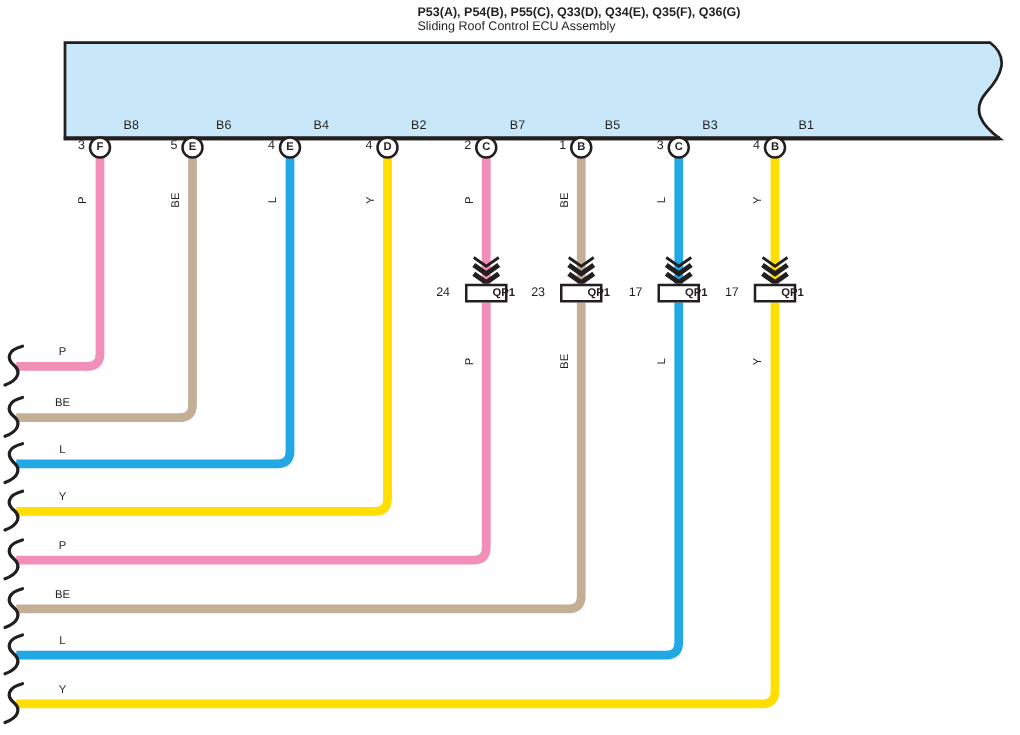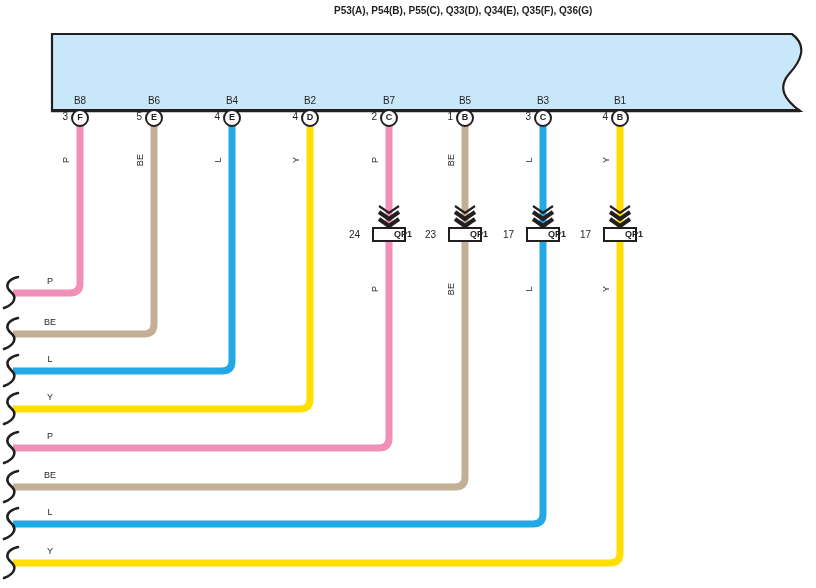--- a/index.html
+++ b/index.html
@@ -14,21 +14,21 @@
   .squig{fill:none;stroke:var(--c-ink,#231F20);stroke-width:2.6;stroke-linecap:round;}
   .chev{fill:none;stroke:var(--c-ink,#231F20);}
   .chev.thin{stroke-width:2.2;} .chev.thick{stroke-width:4;}
   .ecu-shape{fill:var(--c-ecu,#C8E7F8);stroke:var(--c-ink,#231F20);stroke-width:2.2;}
   .ecu-bottom{stroke:var(--c-ink,#231F20);stroke-width:3.2;}
 
   .title{position:absolute;left:334px;top:6px;font-size:10px;line-height:10.5px;white-space:nowrap;}
   .t1{font-weight:bold;}
 
   .col{position:absolute;left:0;top:0;width:0;height:0;}
-  .term{position:absolute;left:calc(var(--x) - 25px);top:95px;width:50px;text-align:center;font-size:10px;}
+  .term{position:absolute;left:calc(var(--x) - 25px);top:95px;width:50px;text-align:center;font-size:10px;padding-left:25px;}
   .pin-num{position:absolute;left:calc(var(--x) - 37px);top:111px;width:25px;text-align:right;font-size:10px;}
   .pin-circle{
     position:absolute;left:calc(var(--x) - 9px);top:109px;width:18px;height:18px;box-sizing:border-box;
     border:2.5px solid var(--c-ink,#231F20);border-radius:50%;background:#fff;
     font-size:9px;font-weight:bold;text-align:center;line-height:13px;
   }
   .wlab{position:absolute;width:26px;text-align:center;font-size:9px;transform:rotate(-90deg);letter-spacing:0.2px;}
   .wlab.u{left:calc(var(--x) - 27px);top:155px;}
   .wlab.d{left:calc(var(--x) - 27px);top:284px;}
   .sp-num{position:absolute;left:calc(var(--x) - 48px);top:229px;width:27px;text-align:center;font-size:10px;}
@@ -84,20 +84,21 @@
     <path class="squig" d="M18,355 C6,358 5,364 11,370 C17,375 15,382 4,386"></path>
     <path class="squig" d="M18,393 C6,396 5,403 11,408 C17,413 15,420 4,424"></path>
     <path class="squig" d="M18,432 C6,435 5,442 11,447 C17,452 15,459 4,463"></path>
     <path class="squig" d="M18,471 C6,474 5,481 11,486 C17,491 15,498 4,502"></path>
     <path class="squig" d="M18,508 C6,511 5,518 11,523 C17,528 15,535 4,539"></path>
     <path class="squig" d="M18,547 C6,550 5,557 11,562 C17,567 15,574 4,578"></path>
   </svg>
 
   <div class="title">
     <div class="t1">P53(A), P54(B), P55(C), Q33(D), Q34(E), Q35(F), Q36(G)</div>
+    <div class="t2">Sliding Roof Control ECU Assembly</div>
   </div>
 
   <div class="col" style="--x:80px">
     <div class="term">B8</div>
     <div class="pin-num">3</div>
     <div class="pin-circle">F</div>
     <div class="wlab u">P</div>
   </div>
 
   <div class="col" style="--x:154px">

